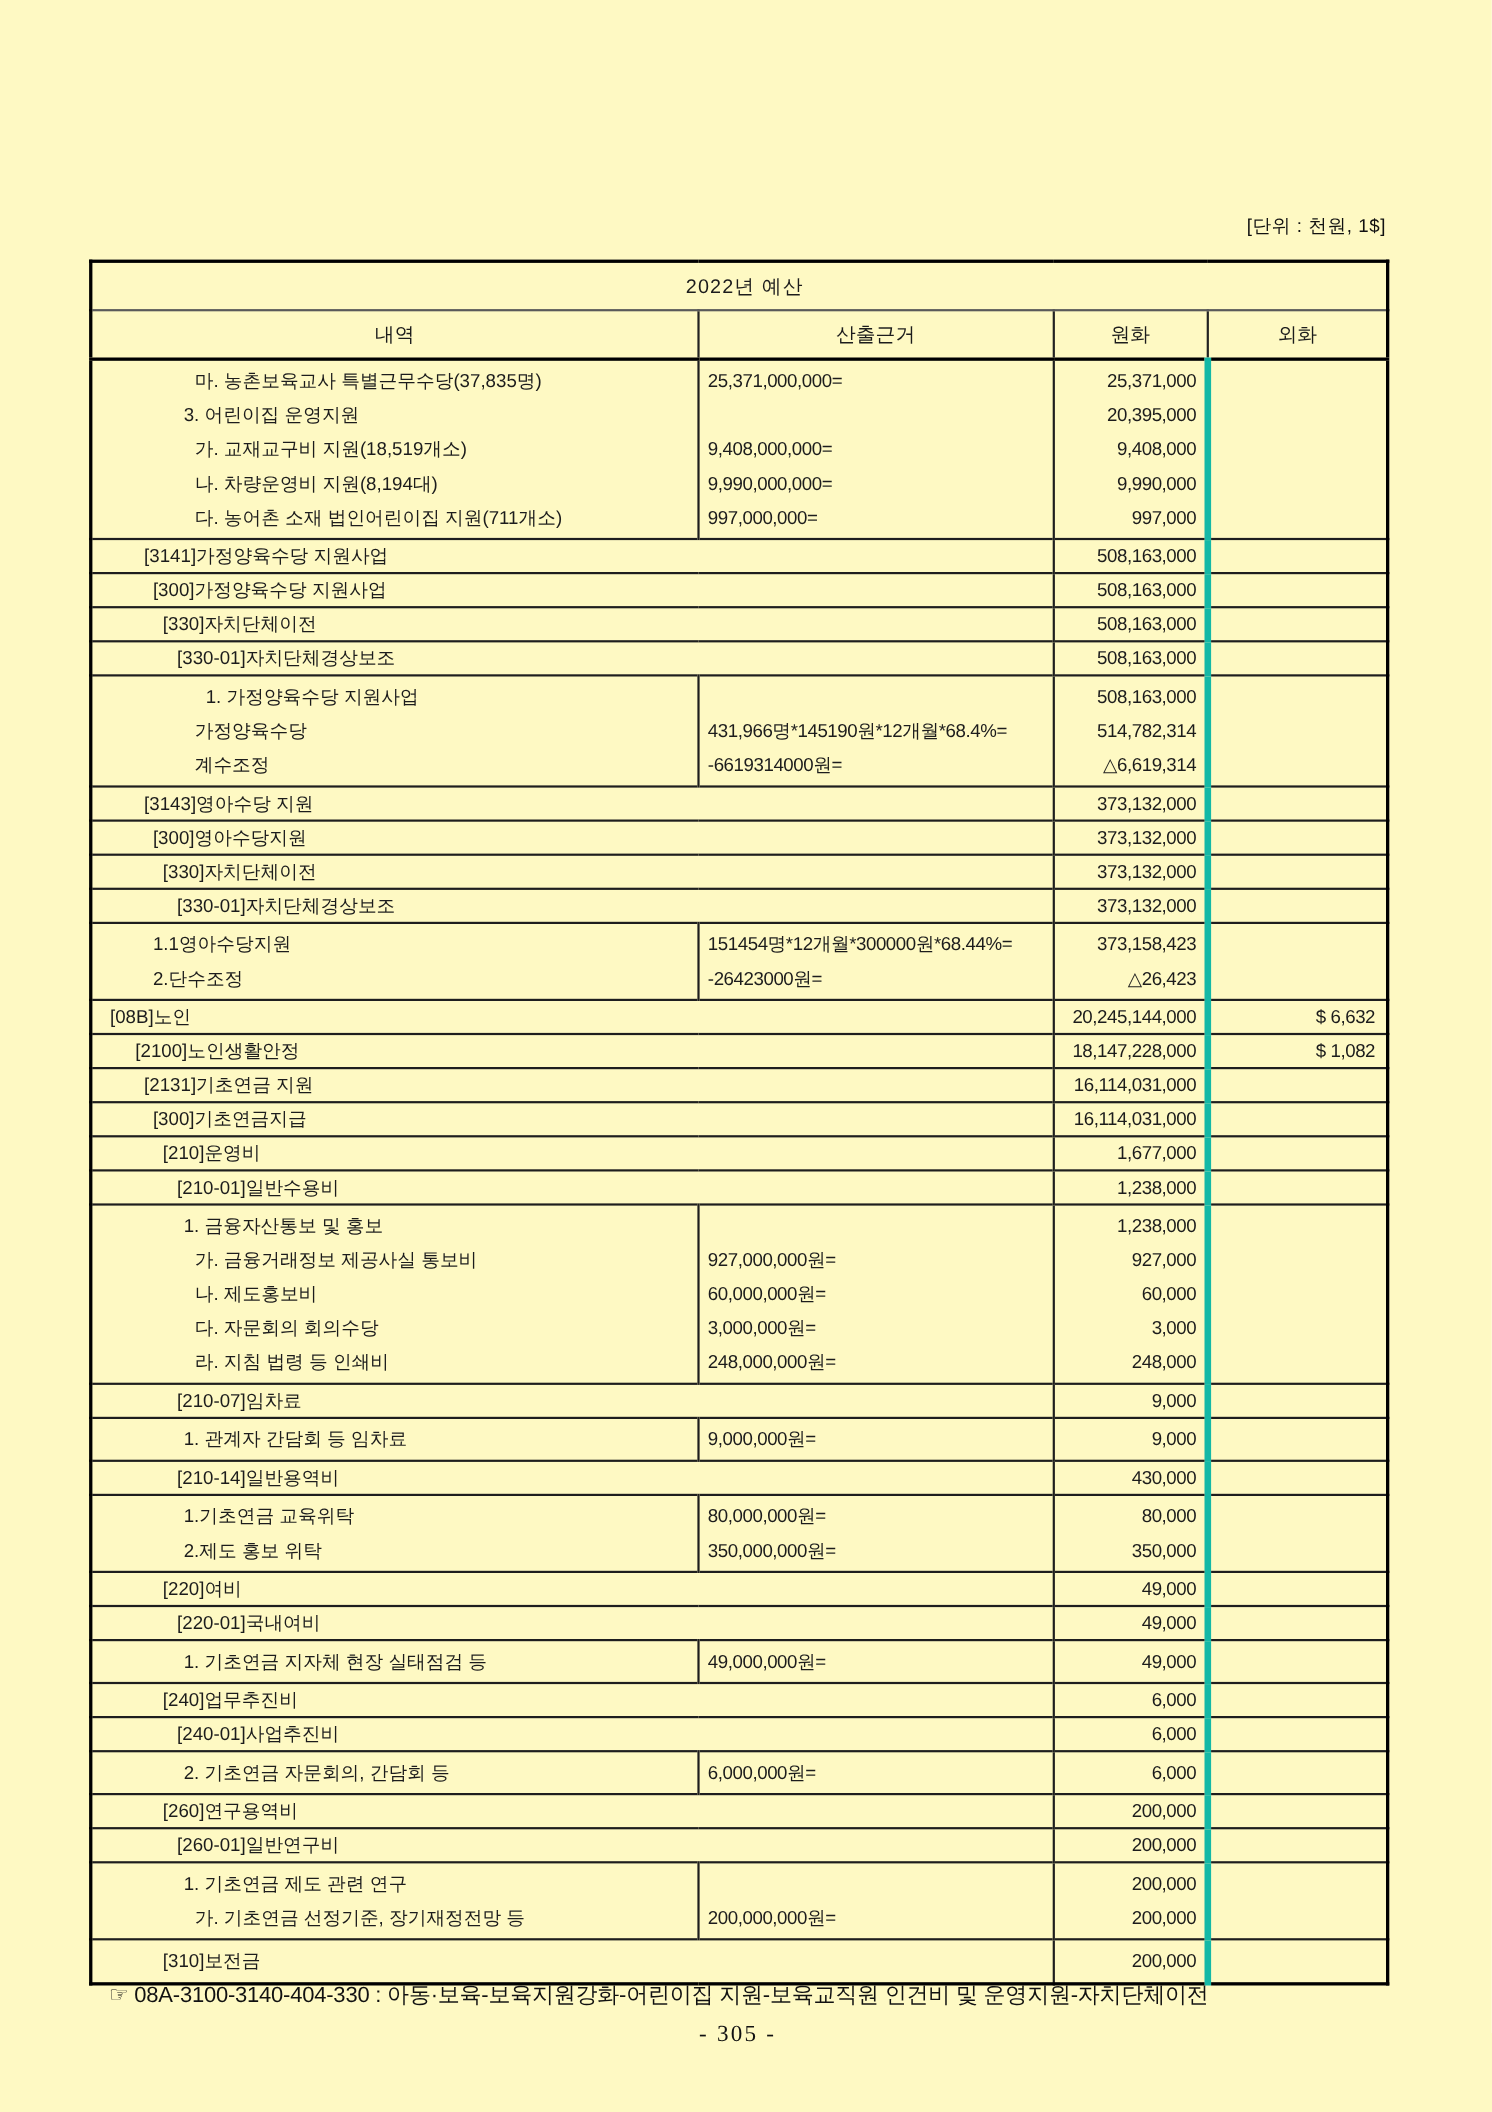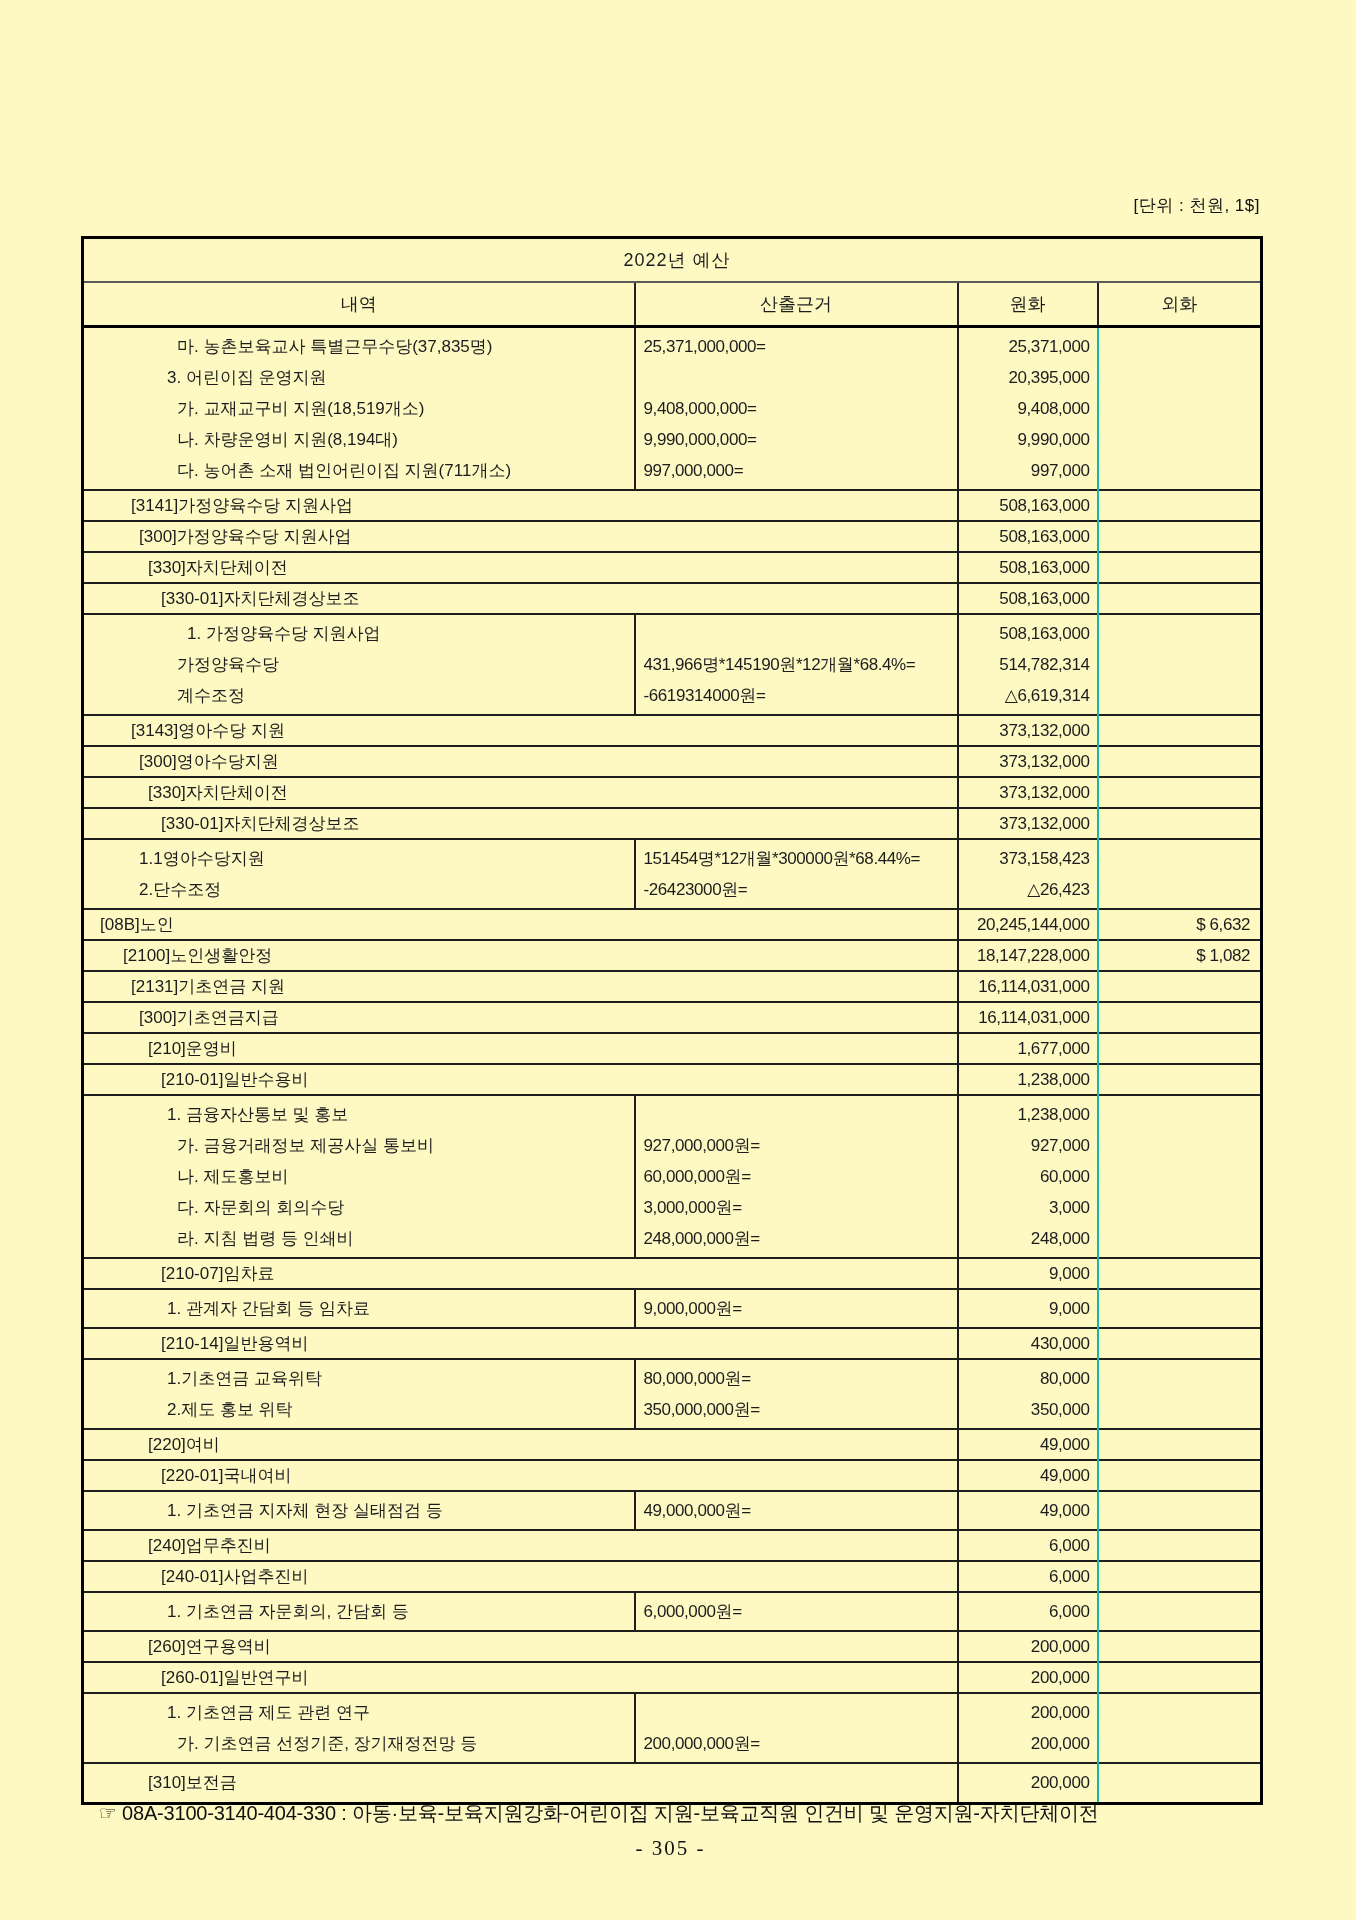--- a/index.html
+++ b/index.html
@@ -32,21 +32,21 @@
     height:40px;font-size:18px;text-align:center;
     border-bottom:3px solid #000;
   }
   tr.header-row th + th{border-left:2px solid #222;}
   td{white-space:nowrap;overflow:visible;vertical-align:middle;padding:0;}
   tr.single{height:31px;}
   tr.single.tall{height:40px;}
   tbody tr{border-bottom:2px solid #1e1e1e;}
   tbody tr:last-child{border-bottom:none;}
   td.krw,td.usd{text-align:right;letter-spacing:-0.4px;}
-  td.krw{border-left:2px solid #1e1e1e;border-right:2px solid #14b8a6;padding-right:7px;}
+  td.krw{border-left:2px solid #1e1e1e;border-right:6px solid #14b8a6;padding-right:7px;}
   td.usd{padding-right:10px;border-radius:13px;}
   tr.group td{vertical-align:top;padding-top:3px;padding-bottom:3px;}
   tr.group td.calc{border-left:2px solid #1e1e1e;letter-spacing:-0.4px;}
   .gline{height:31px;line-height:31px;}
   td.calc .gline{padding-left:8px;}
   td.krw .gline,td.usd .gline{text-align:right;}
   
   .ind0{padding-left:16px;}
   .ind1{padding-left:39px;}
   .ind2{padding-left:47px;}
@@ -333,21 +333,21 @@
           <td class="krw">6,000</td>
           <td class="usd">&nbsp;</td>
         </tr>
         <tr class="single">
           <td class="name ind5" colspan="2">[240-01]사업추진비</td>
           <td class="krw">6,000</td>
           <td class="usd">&nbsp;</td>
         </tr>
         <tr class="group">
           <td class="name">
-            <div class="gline ind6">1. 기초연금 자문회의, 간담회 등</div>
+            <div class="gline ind6">2. 기초연금 자문회의, 간담회 등</div>
           </td>
           <td class="calc">
             <div class="gline">6,000,000원=</div>
           </td>
           <td class="krw">
             <div class="gline">6,000</div>
           </td>
           <td class="usd">
             <div class="gline">&nbsp;</div>
           </td>

